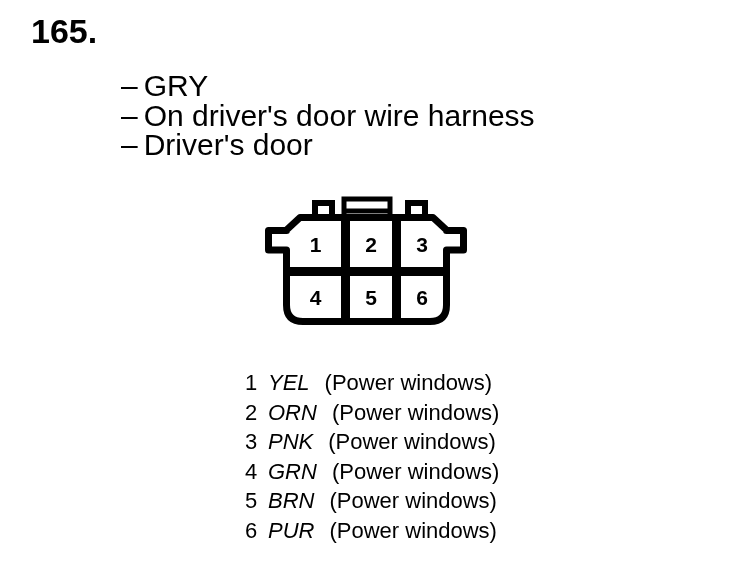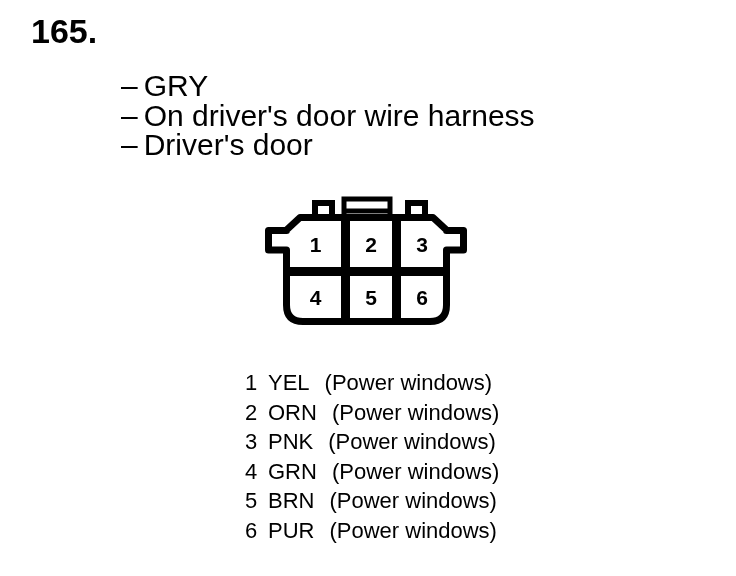--- a/index.html
+++ b/index.html
@@ -35,21 +35,21 @@
     position:absolute;left:248px;top:186px;
   }
 
   
   .pins{
     position:absolute;left:245px;top:368px;
     font-size:22px;line-height:29.5px;white-space:nowrap;
   }
   .pin-row{display:flex;align-items:baseline;}
   .pin-num{display:inline-block;width:14px;}
-  .pin-color{margin-left:9px;}
+  .pin-color{margin-left:9px;font-style:italic;}
   .pin-fn{margin-left:15px;}
 </style>
 </head>
 <body>
 
 <div class="sheet">
 
   <header class="heading">
     <span class="num">165.</span>
   </header>

